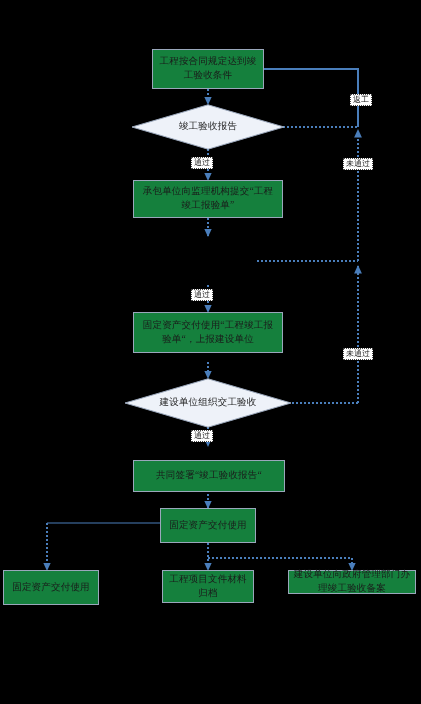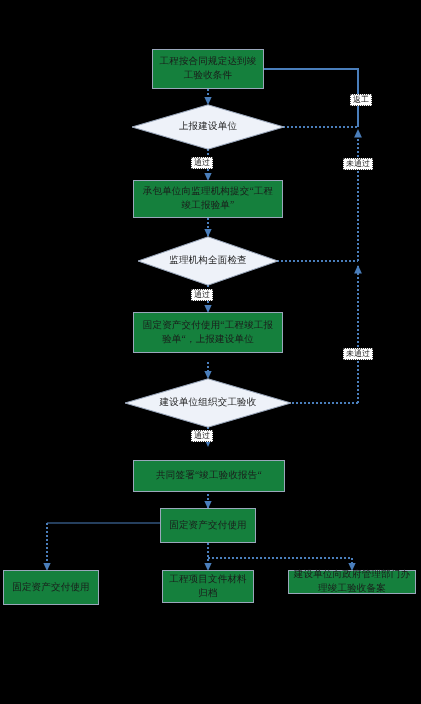--- a/index.html
+++ b/index.html
@@ -133,33 +133,27 @@
   </svg>
 
   <div class="node rect" style="left:152px; top:49px; width:112px; height:40px;">
     <span>工程按合同规定达到竣工验收条件</span>
   </div>
 
   <div class="diamond-wrap" style="left:131px; top:104px; width:154px; height:46px;">
     <svg width="154" height="46" viewBox="0 0 154 46" xmlns="http://www.w3.org/2000/svg">
       <polygon points="77,0.8 153,23 77,45.2 1,23" fill="#eef2f9" stroke="#9aa7bb" stroke-width="1"></polygon>
     </svg>
-    <div class="diamond-label">上报建设单位</div>
+    <div class="diamond-label">竣工验收报告</div>
   </div>
 
   <div class="node rect" style="left:133px; top:180px; width:150px; height:38px;">
     <span>承包单位向监理机构提交“工程竣工报验单”</span>
   </div>
 
-  <div class="diamond-wrap" style="left:137px; top:236px; width:142px; height:50px;">
-    <svg width="142" height="50" viewBox="0 0 142 50" xmlns="http://www.w3.org/2000/svg">
-      <polygon points="71,0.8 141,25 71,49.2 1,25" fill="#eef2f9" stroke="#9aa7bb" stroke-width="1"></polygon>
-    </svg>
-    <div class="diamond-label">监理机构全面检查</div>
-  </div>
 
   <div class="node rect" style="left:133px; top:312px; width:150px; height:41px;">
     <span>固定资产交付使用“工程竣工报验单“，上报建设单位</span>
   </div>
 
   <div class="diamond-wrap" style="left:124px; top:378px; width:168px; height:50px;">
     <svg width="168" height="50" viewBox="0 0 168 50" xmlns="http://www.w3.org/2000/svg">
       <polygon points="84,0.8 167,25 84,49.2 1,25" fill="#eef2f9" stroke="#9aa7bb" stroke-width="1"></polygon>
     </svg>
     <div class="diamond-label">建设单位组织交工验收</div>

